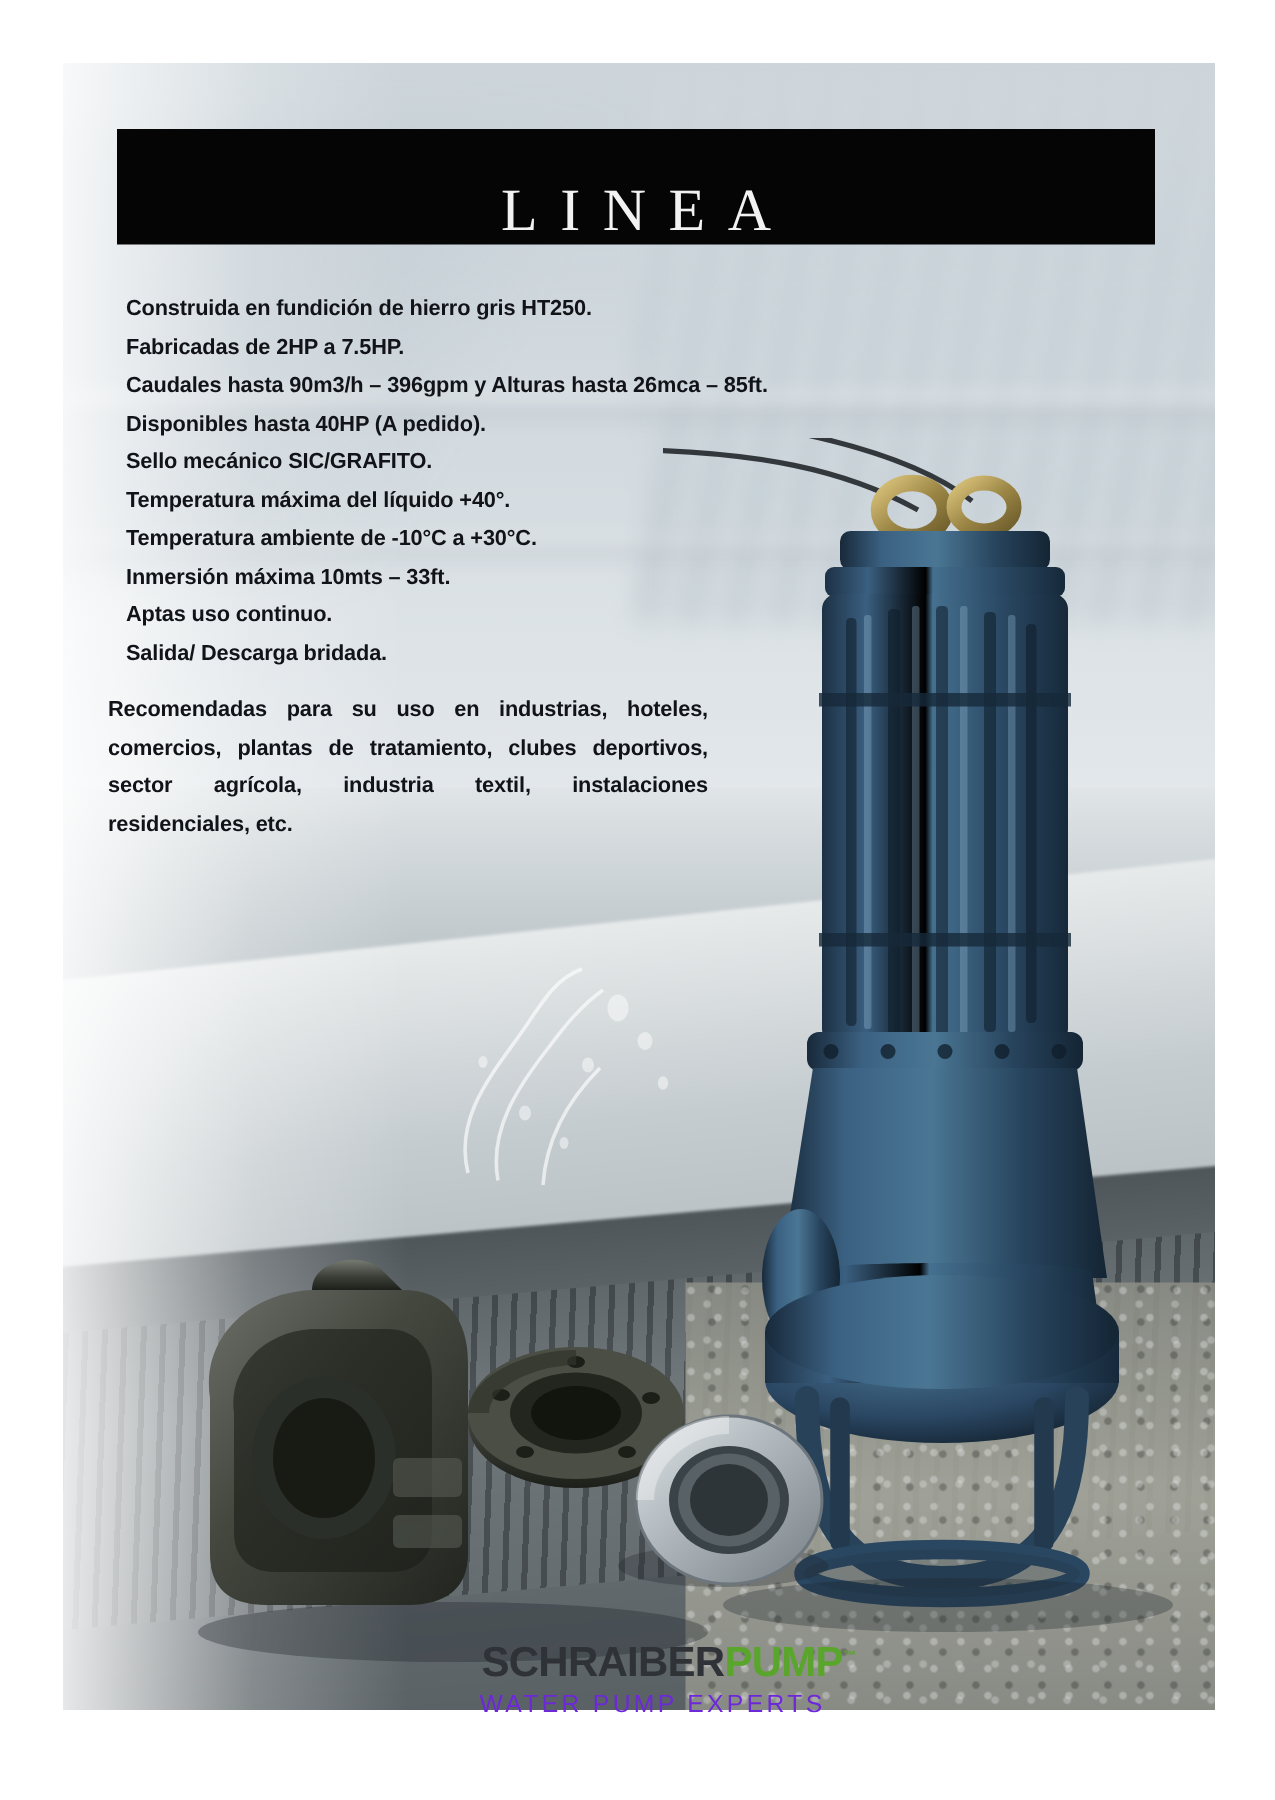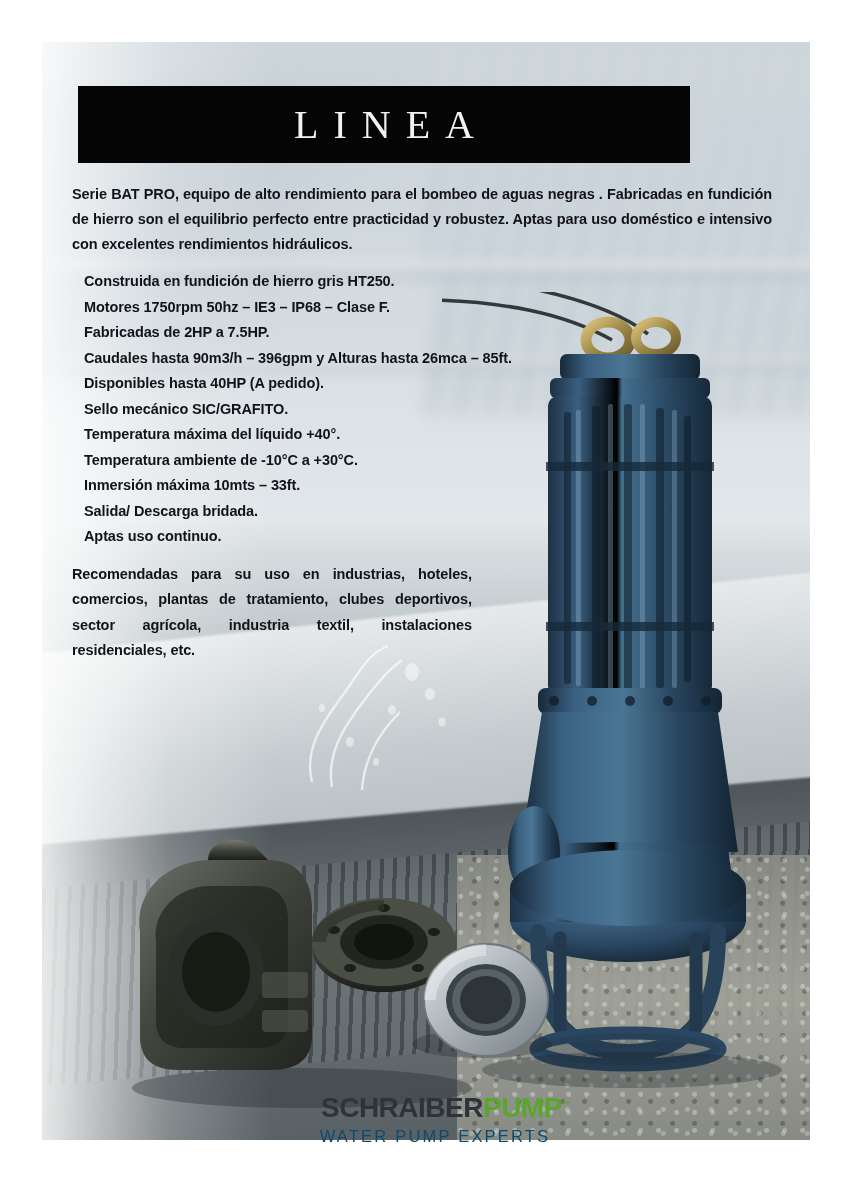--- a/index.html
+++ b/index.html
@@ -149,25 +149,25 @@
     height: 150px;
     pointer-events: none;
     opacity: .85;
   }
 
   
   .title-bar {
     position: absolute;
     left: 78px;
     top: 86px;
-    width: 612px;
+    width: 692px;
     height: 77px;
     background: #050505;
     display: flex;
-    align-items: center;
+    align-items: flex-end;
     justify-content: center;
   }
   .title-bar .title-text {
     color: #f2f2f2;
     font-family: "Liberation Serif", serif;
     font-size: 40px;
     letter-spacing: 15px;
     font-weight: 400;
     text-indent: 15px;
   }
@@ -260,21 +260,21 @@
     font-size: 9px;
     vertical-align: super;
     color: #5aa52b;
     font-weight: 700;
   }
   .logo-sub {
     margin-top: 5px;
     font-family: "Liberation Sans", sans-serif;
     font-size: 16.5px;
     letter-spacing: 2.2px;
-    color: #0c4a6e;
+    color: #6d28d9;
   }
 </style>
 </head>
 <body>
 
 <div class="page">
 
   <div class="photo-frame">
     <div class="bg-sky"></div>
     <div class="bg-pipe" style="left:-5%; top:20%; width:110%;"></div>
@@ -462,34 +462,32 @@
         <path d="M312,178 C312,146 340,122 374,122 L374,134 C348,134 324,154 324,178 Z" fill="#ffffff" opacity=".35"></path>
       </g>
     </svg>
   </div>
 
   <div class="title-bar">
     <span class="title-text">LINEA</span>
   </div>
 
   <div class="copy">
-    <p class="intro">Serie BAT PRO, equipo de alto rendimiento  para el bombeo de aguas negras . Fabricadas en fundición de hierro son el equilibrio perfecto entre practicidad y robustez. Aptas para uso doméstico e intensivo con excelentes rendimientos hidráulicos.</p>
 
     <ul class="spec-list">
       <li>Construida en fundición de hierro gris HT250.</li>
-      <li>Motores 1750rpm 50hz – IE3 – IP68 – Clase F.</li>
       <li>Fabricadas de 2HP a 7.5HP.</li>
       <li>Caudales hasta 90m3/h – 396gpm y Alturas hasta 26mca – 85ft.</li>
       <li>Disponibles hasta 40HP (A pedido).</li>
       <li>Sello mecánico SIC/GRAFITO.</li>
       <li>Temperatura máxima del líquido +40°.</li>
       <li>Temperatura ambiente de -10°C a +30°C.</li>
       <li>Inmersión máxima 10mts – 33ft.</li>
+      <li>Aptas uso continuo.</li>
       <li>Salida/ Descarga bridada.</li>
-      <li>Aptas uso continuo.</li>
     </ul>
 
     <p class="closing">Recomendadas para su uso en industrias, hoteles, comercios, plantas de tratamiento, clubes deportivos, sector agrícola, industria textil, instalaciones residenciales, etc.</p>
   </div>
 
   <div class="logo">
     <div class="logo-row">
       <svg class="logo-mark" width="34" height="30" viewBox="0 0 34 30">
         <path d="M17,1 C10,11 4,16 4,22 C4,27 10,29 17,29 C24,29 30,27 30,22 C30,16 24,11 17,1 Z" fill="#5aa52b"></path>
         <path d="M17,4 C12,12 8,17 8,21 C8,25 12,27 17,27 Z" fill="#8dc63f" opacity=".85"></path>

